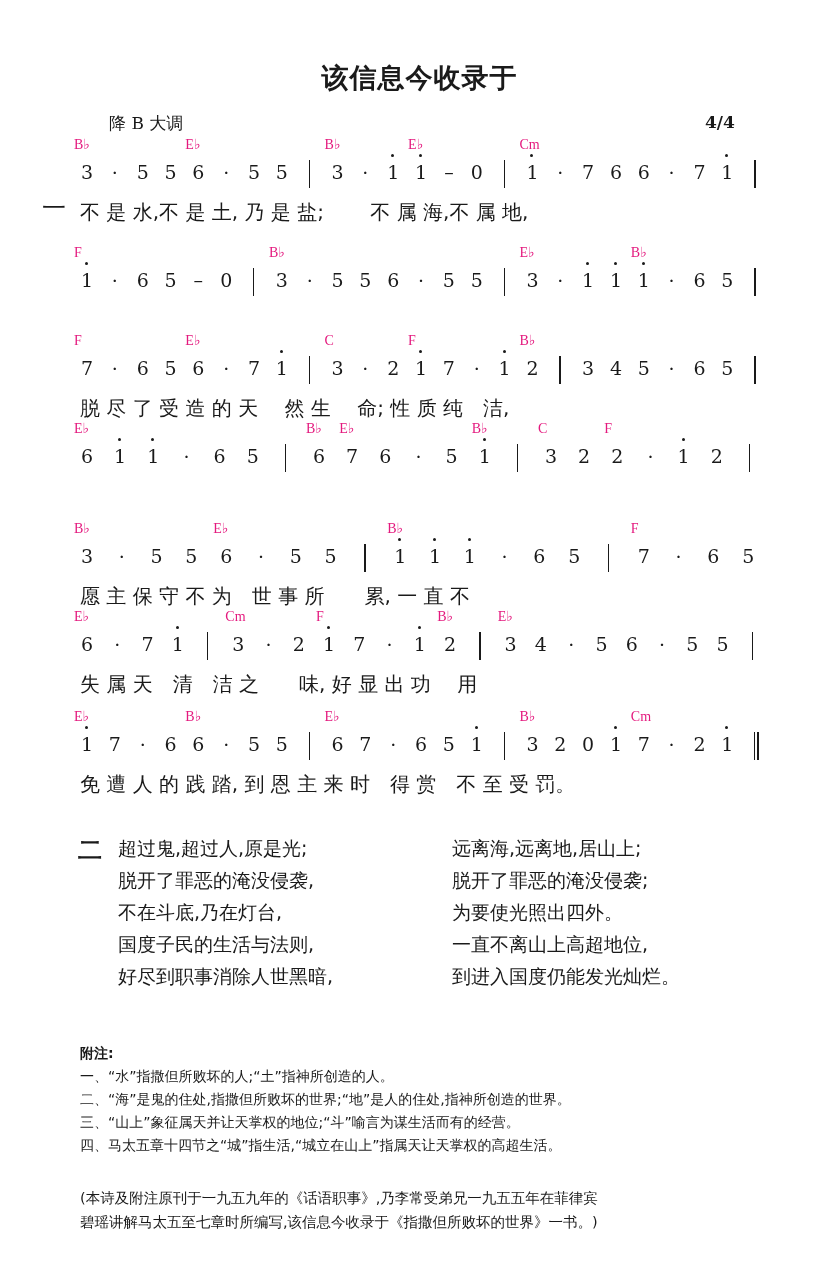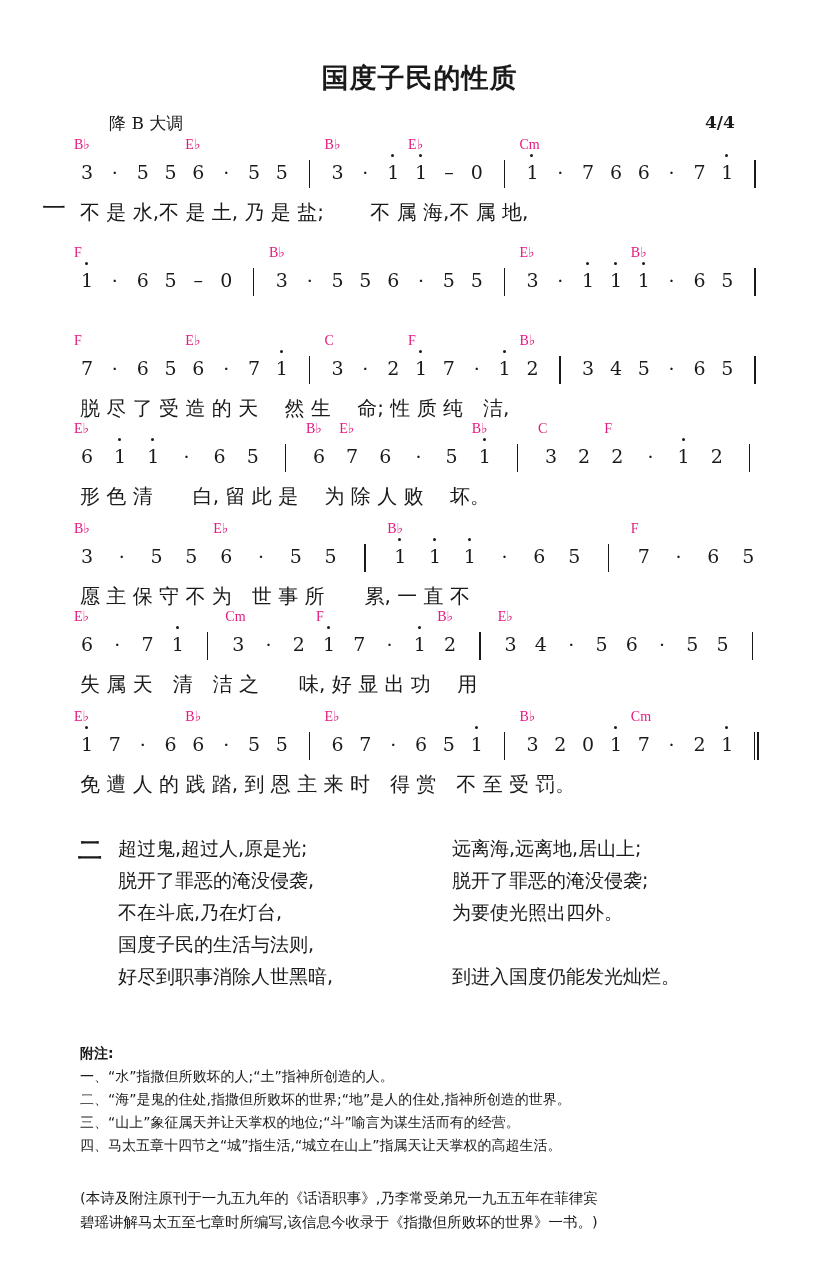--- a/index.html
+++ b/index.html
@@ -29,21 +29,21 @@
   .verse2 .line { position: absolute; left: 48px; height: 30px; white-space: nowrap; text-align: right; }
   .verse2 .line .r { position: absolute; left: 334px; }
 
   .notes { position: absolute; top: 1042px; left: 80px; width: 740px; font-family: "DejaVu Sans", sans-serif; font-size: 14px; line-height: 23px; }
   .notes .head { font-weight: bold; }
   .source { position: absolute; top: 1186px; left: 80px; width: 740px; font-family: "DejaVu Sans", sans-serif; font-size: 14.5px; line-height: 24px; }
 </style>
 </head>
 <body>
 
-<div class="title">国度子民的性质</div>
+<div class="title">该信息今收录于</div>
 <div class="key">降 B 大调</div>
 <div class="meter">4/4</div>
 
 <div id="score">
     <div class="system" style="top: 140px;">
       <div class="verse-num">一</div>
       <div class="notes-row">
         <div class="tok" style="left: 0px;"><span>3</span><span class="chord">B♭</span></div>
         <div class="tok" style="left: 27.84px;"><span>·</span></div>
         <div class="tok" style="left: 55.68px;"><span>5</span></div>
@@ -151,23 +151,20 @@
         <div class="tok" style="left: 364.571px;"><span>5</span></div>
         <div class="tok" style="left: 397.714px;"><span class="hi"></span><span>1</span><span class="chord">B♭</span></div>
         <div class="bar" style="left: 436.857px;"></div>
         <div class="tok" style="left: 464px;"><span>3</span><span class="chord">C</span></div>
         <div class="tok" style="left: 497.143px;"><span>2</span></div>
         <div class="tok" style="left: 530.286px;"><span>2</span><span class="chord">F</span></div>
         <div class="tok" style="left: 563.429px;"><span>·</span></div>
         <div class="tok" style="left: 596.571px;"><span class="hi"></span><span>1</span></div>
         <div class="tok" style="left: 629.714px;"><span>2</span></div>
         <div class="bar" style="left: 668.857px;"></div>
-      </div>
-      <div class="lyrics-row">
-        <div class="lyr">形 色 清　　白, 留 此 是　 为 除 人 败　 坏。</div>
       </div>
     </div>
     <div class="system" style="top: 524px;">
       <div class="notes-row">
         <div class="tok" style="left: 0px;"><span>3</span><span class="chord">B♭</span></div>
         <div class="tok" style="left: 34.8px;"><span>·</span></div>
         <div class="tok" style="left: 69.6px;"><span>5</span></div>
         <div class="tok" style="left: 104.4px;"><span>5</span></div>
         <div class="tok" style="left: 139.2px;"><span>6</span><span class="chord">E♭</span></div>
         <div class="tok" style="left: 174px;"><span>·</span></div>
@@ -252,21 +249,21 @@
         <div class="lyr">免 遭 人 的 践 踏, 到 恩 主 来 时　得 赏　不 至 受 罚。</div>
       </div>
     </div>
   </div>
 
 <div class="verse2">
   <div class="num">二</div>
   <div class="line" style="top:0px"><span>超过鬼,超过人,原是光;</span><span class="r">远离海,远离地,居山上;</span></div>
   <div class="line" style="top:32px"><span>脱开了罪恶的淹没侵袭,</span><span class="r">脱开了罪恶的淹没侵袭;</span></div>
   <div class="line" style="top:64px"><span>不在斗底,乃在灯台,</span><span class="r">为要使光照出四外。</span></div>
-  <div class="line" style="top:96px"><span>国度子民的生活与法则,</span></div>
+  <div class="line" style="top:96px"><span>国度子民的生活与法则,</span><span class="r">一直不离山上高超地位,</span></div>
   <div class="line" style="top:128px"><span>好尽到职事消除人世黑暗,</span><span class="r">到进入国度仍能发光灿烂。</span></div>
 </div>
 
 <div class="notes">
   <div class="head">附注:</div>
   <div>一、“水”指撒但所败坏的人;“土”指神所创造的人。</div>
   <div>二、“海”是鬼的住处,指撒但所败坏的世界;“地”是人的住处,指神所创造的世界。</div>
   <div>三、“山上”象征属天并让天掌权的地位;“斗”喻言为谋生活而有的经营。</div>
   <div>四、马太五章十四节之“城”指生活,“城立在山上”指属天让天掌权的高超生活。</div>
 </div>

